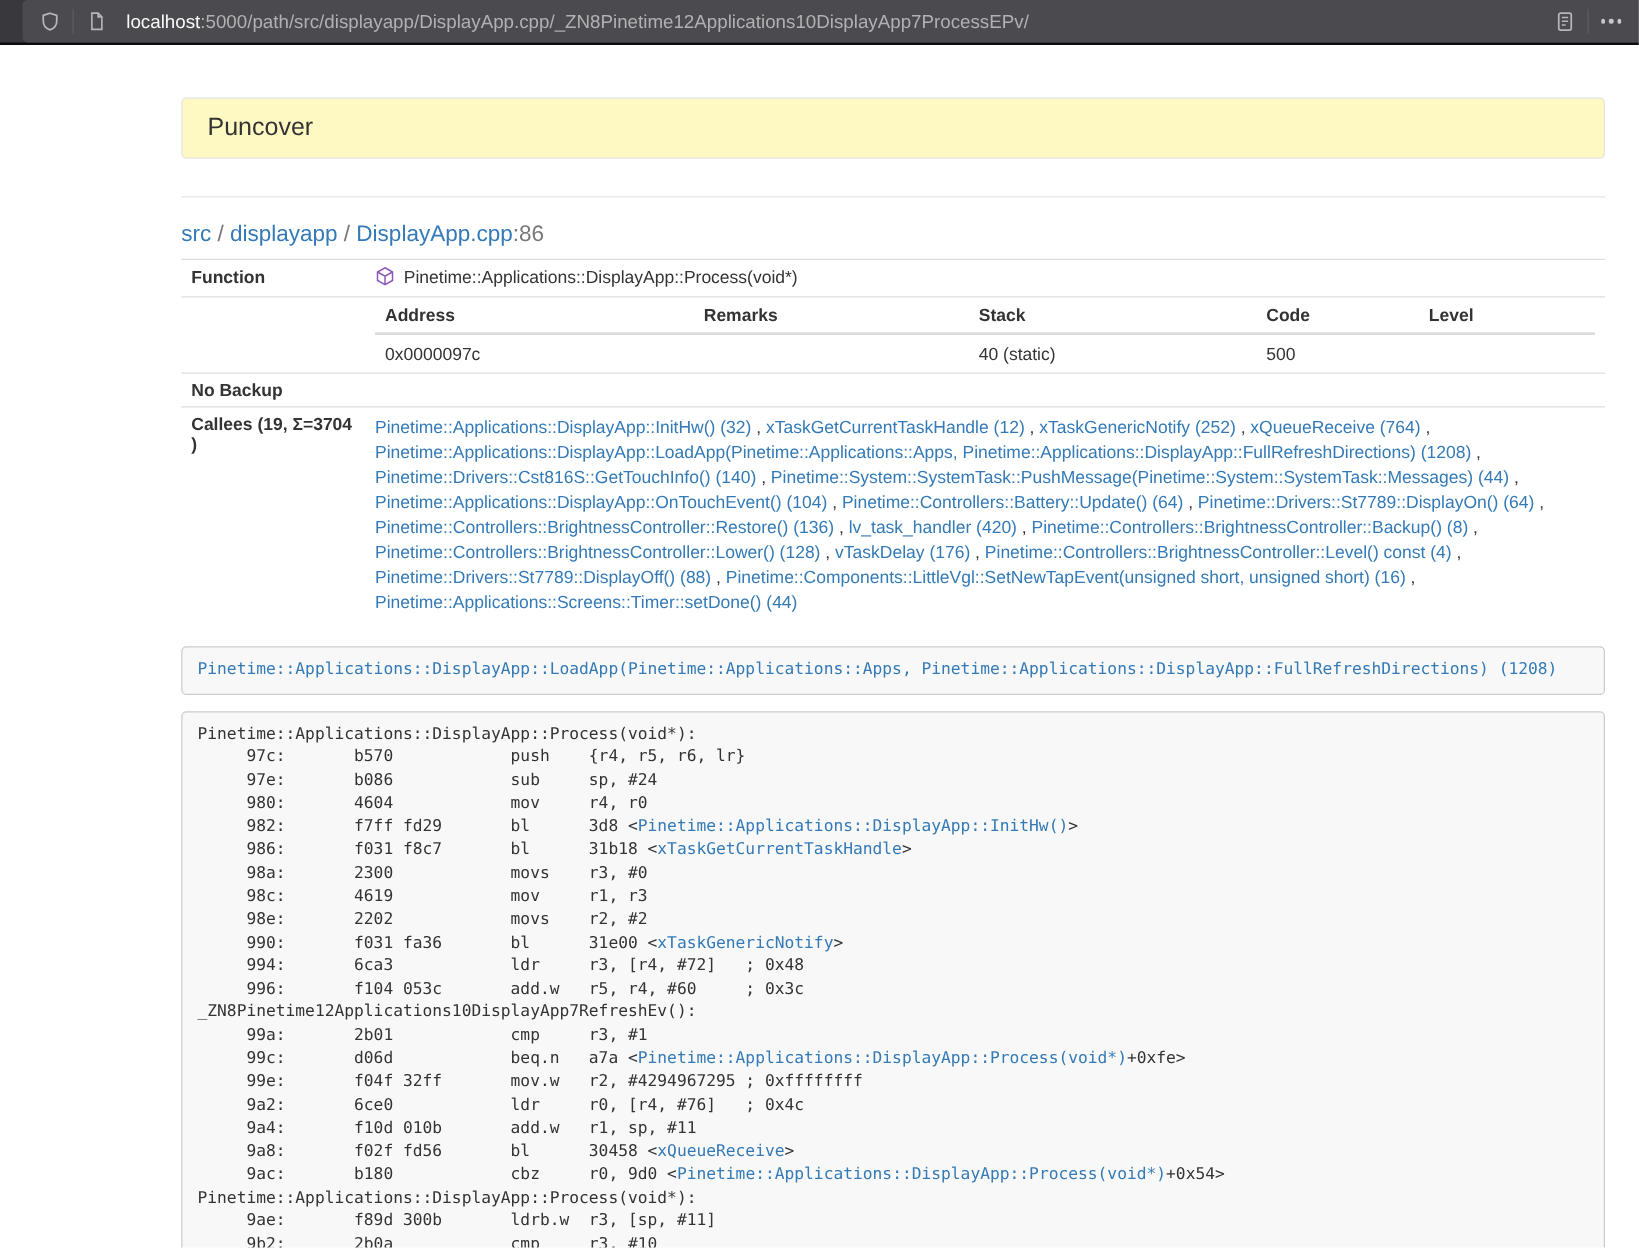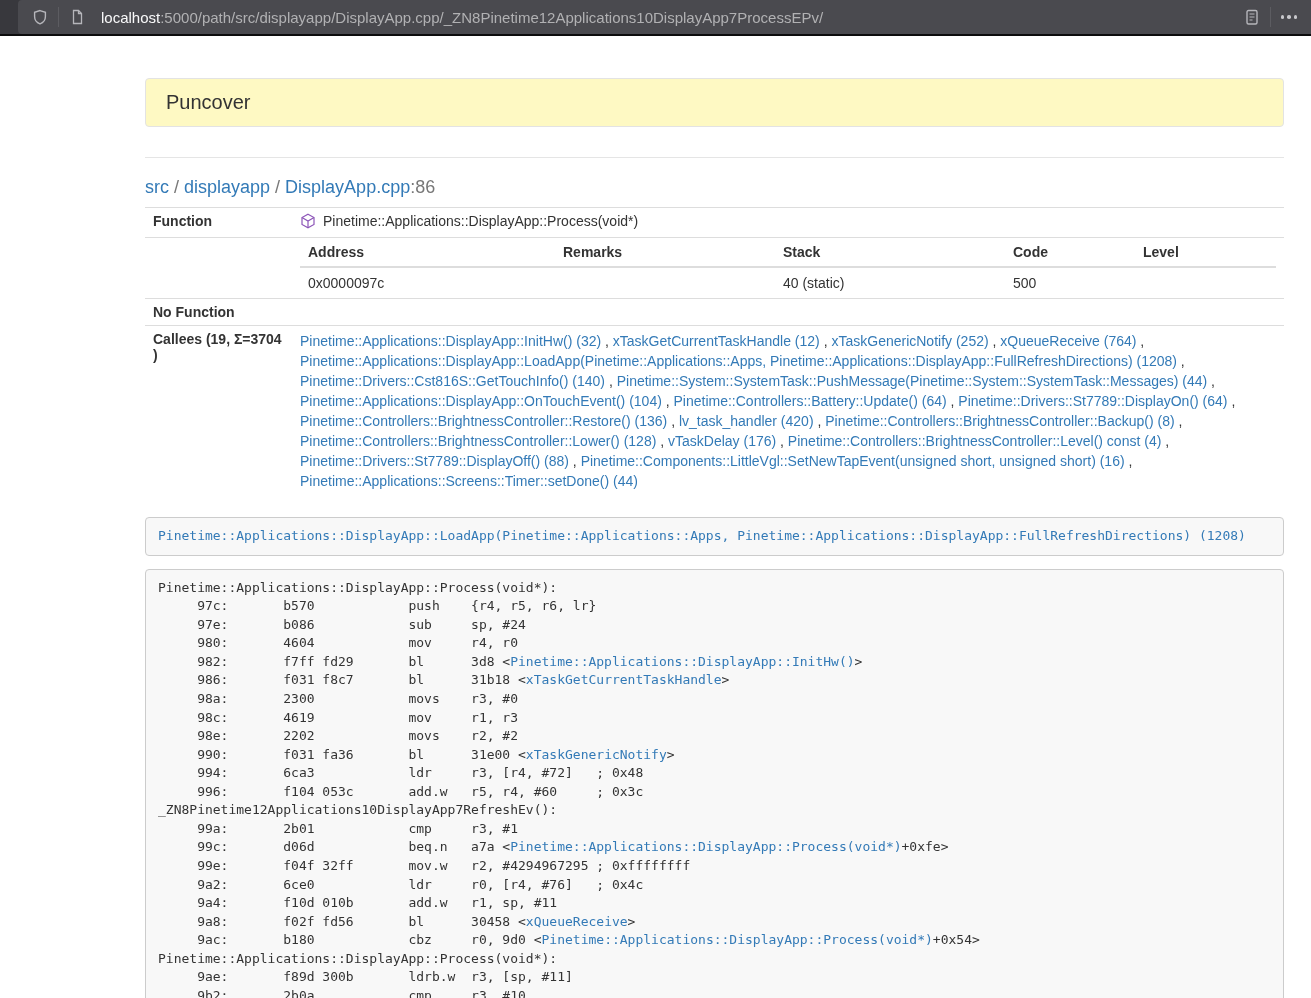--- a/index.html
+++ b/index.html
@@ -168,21 +168,21 @@
                 <td></td>
                 <td>40 (static)</td>
                 <td>500</td>
                 <td></td>
               </tr>
             </tbody>
           </table>
         </td>
       </tr>
       <tr>
-        <th>No Function</th>
+        <th>No Backup</th>
         <td></td>
       </tr>
       <tr>
         <th>Callees (19, Σ=3704 )</th>
         <td class="callees"><a href="#">Pinetime::Applications::DisplayApp::InitHw() (32)</a><span class="callee-sep"> , </span><a href="#">xTaskGetCurrentTaskHandle (12)</a><span class="callee-sep"> , </span><a href="#">xTaskGenericNotify (252)</a><span class="callee-sep"> , </span><a href="#">xQueueReceive (764)</a><span class="callee-sep"> , </span><a href="#">Pinetime::Applications::DisplayApp::LoadApp(Pinetime::Applications::Apps, Pinetime::Applications::DisplayApp::FullRefreshDirections) (1208)</a><span class="callee-sep"> , </span><a href="#">Pinetime::Drivers::Cst816S::GetTouchInfo() (140)</a><span class="callee-sep"> , </span><a href="#">Pinetime::System::SystemTask::PushMessage(Pinetime::System::SystemTask::Messages) (44)</a><span class="callee-sep"> , </span><a href="#">Pinetime::Applications::DisplayApp::OnTouchEvent() (104)</a><span class="callee-sep"> , </span><a href="#">Pinetime::Controllers::Battery::Update() (64)</a><span class="callee-sep"> , </span><a href="#">Pinetime::Drivers::St7789::DisplayOn() (64)</a><span class="callee-sep"> , </span><a href="#">Pinetime::Controllers::BrightnessController::Restore() (136)</a><span class="callee-sep"> , </span><a href="#">lv_task_handler (420)</a><span class="callee-sep"> , </span><a href="#">Pinetime::Controllers::BrightnessController::Backup() (8)</a><span class="callee-sep"> , </span><a href="#">Pinetime::Controllers::BrightnessController::Lower() (128)</a><span class="callee-sep"> , </span><a href="#">vTaskDelay (176)</a><span class="callee-sep"> , </span><a href="#">Pinetime::Controllers::BrightnessController::Level() const (4)</a><span class="callee-sep"> , </span><a href="#">Pinetime::Drivers::St7789::DisplayOff() (88)</a><span class="callee-sep"> , </span><a href="#">Pinetime::Components::LittleVgl::SetNewTapEvent(unsigned short, unsigned short) (16)</a><span class="callee-sep"> , </span><a href="#">Pinetime::Applications::Screens::Timer::setDone() (44)</a></td>
       </tr>
     </tbody>
   </table>
 
   <div class="prebox highlight-box"><a href="#">Pinetime::Applications::DisplayApp::LoadApp(Pinetime::Applications::Apps, Pinetime::Applications::DisplayApp::FullRefreshDirections) (1208)</a></div>

